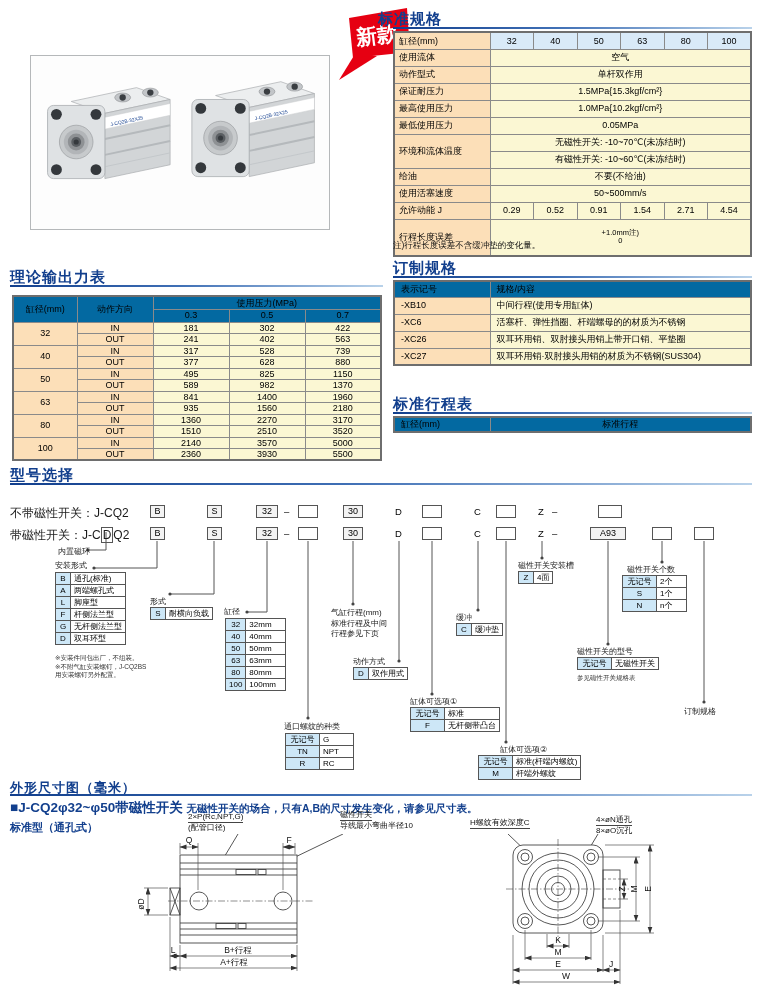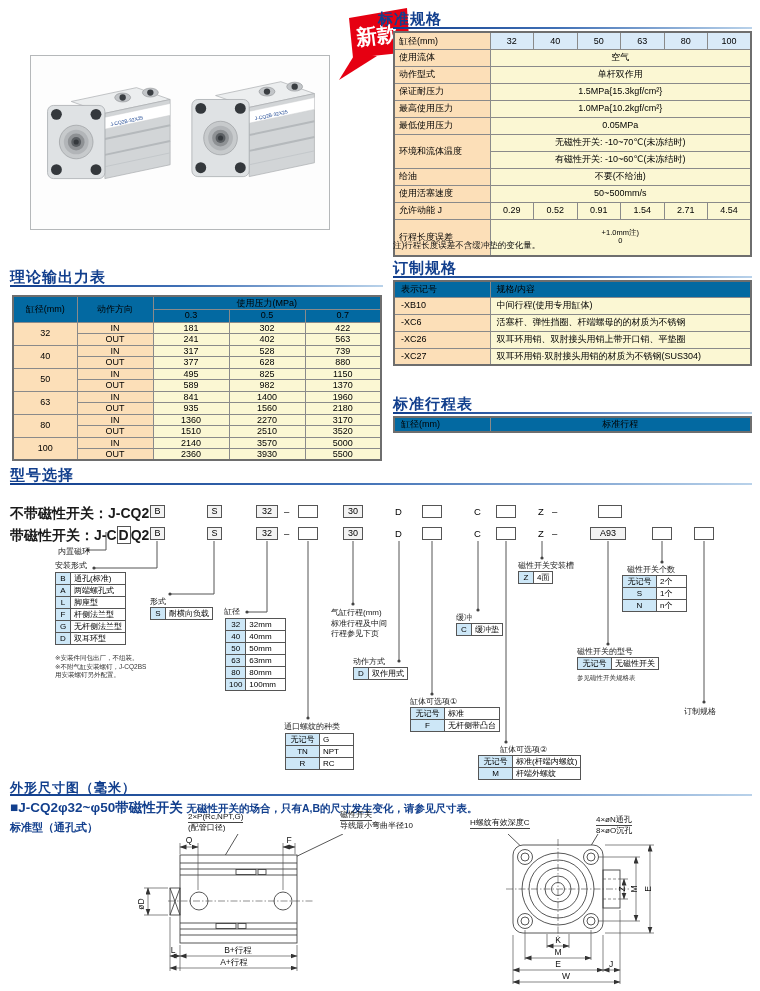--- a/index.html
+++ b/index.html
@@ -13,21 +13,21 @@
 .t td{border:1px solid #8a8a8a;text-align:center;font-size:9px;padding:0 1px;overflow:hidden;line-height:1.15}
 td.lb{background:#fcdfb8;text-align:left;padding-left:4px}
 td.pc{background:#fcdfb8}
 td.vl{background:#fbf7d3}
 td.bh{background:#d9eaf8}
 td.wh{background:#0369a1}
 td.la{text-align:left;padding-left:6px}
 .note{position:absolute;font-size:8.5px;color:#111;white-space:nowrap}
 
 #model{position:absolute;left:0;top:496px;width:760px;height:284px}
-.mrl{position:absolute;font-size:14px;font-weight:bold;color:#1a1a1a;text-align:left;white-space:nowrap}
+.mrl{position:absolute;font-size:12px;font-weight:normal;color:#1a1a1a;text-align:left;white-space:nowrap}
 .dbox{border:1px solid #555;padding:0 1px}
 .cb{position:absolute;border:1px solid #555;height:13px;width:15px;font-size:9px;line-height:11px;text-align:center;background:#f3f3f3}
 .cb.e{background:#fff}
 .ct{position:absolute;font-size:9.5px;line-height:13px}
 .mlabel{position:absolute;font-size:8px;color:#222;white-space:nowrap}
 .mini{position:absolute;border-collapse:collapse;background:#fff}
 .mini td{border:1px solid #555;font-size:8px;height:12px;padding:0 3px;white-space:nowrap;line-height:1}
 .mini td.k{background:#cde7f7;text-align:center;min-width:15px}
 .tiny{position:absolute;font-size:6.5px;color:#333;line-height:8.5px;white-space:nowrap}
 

